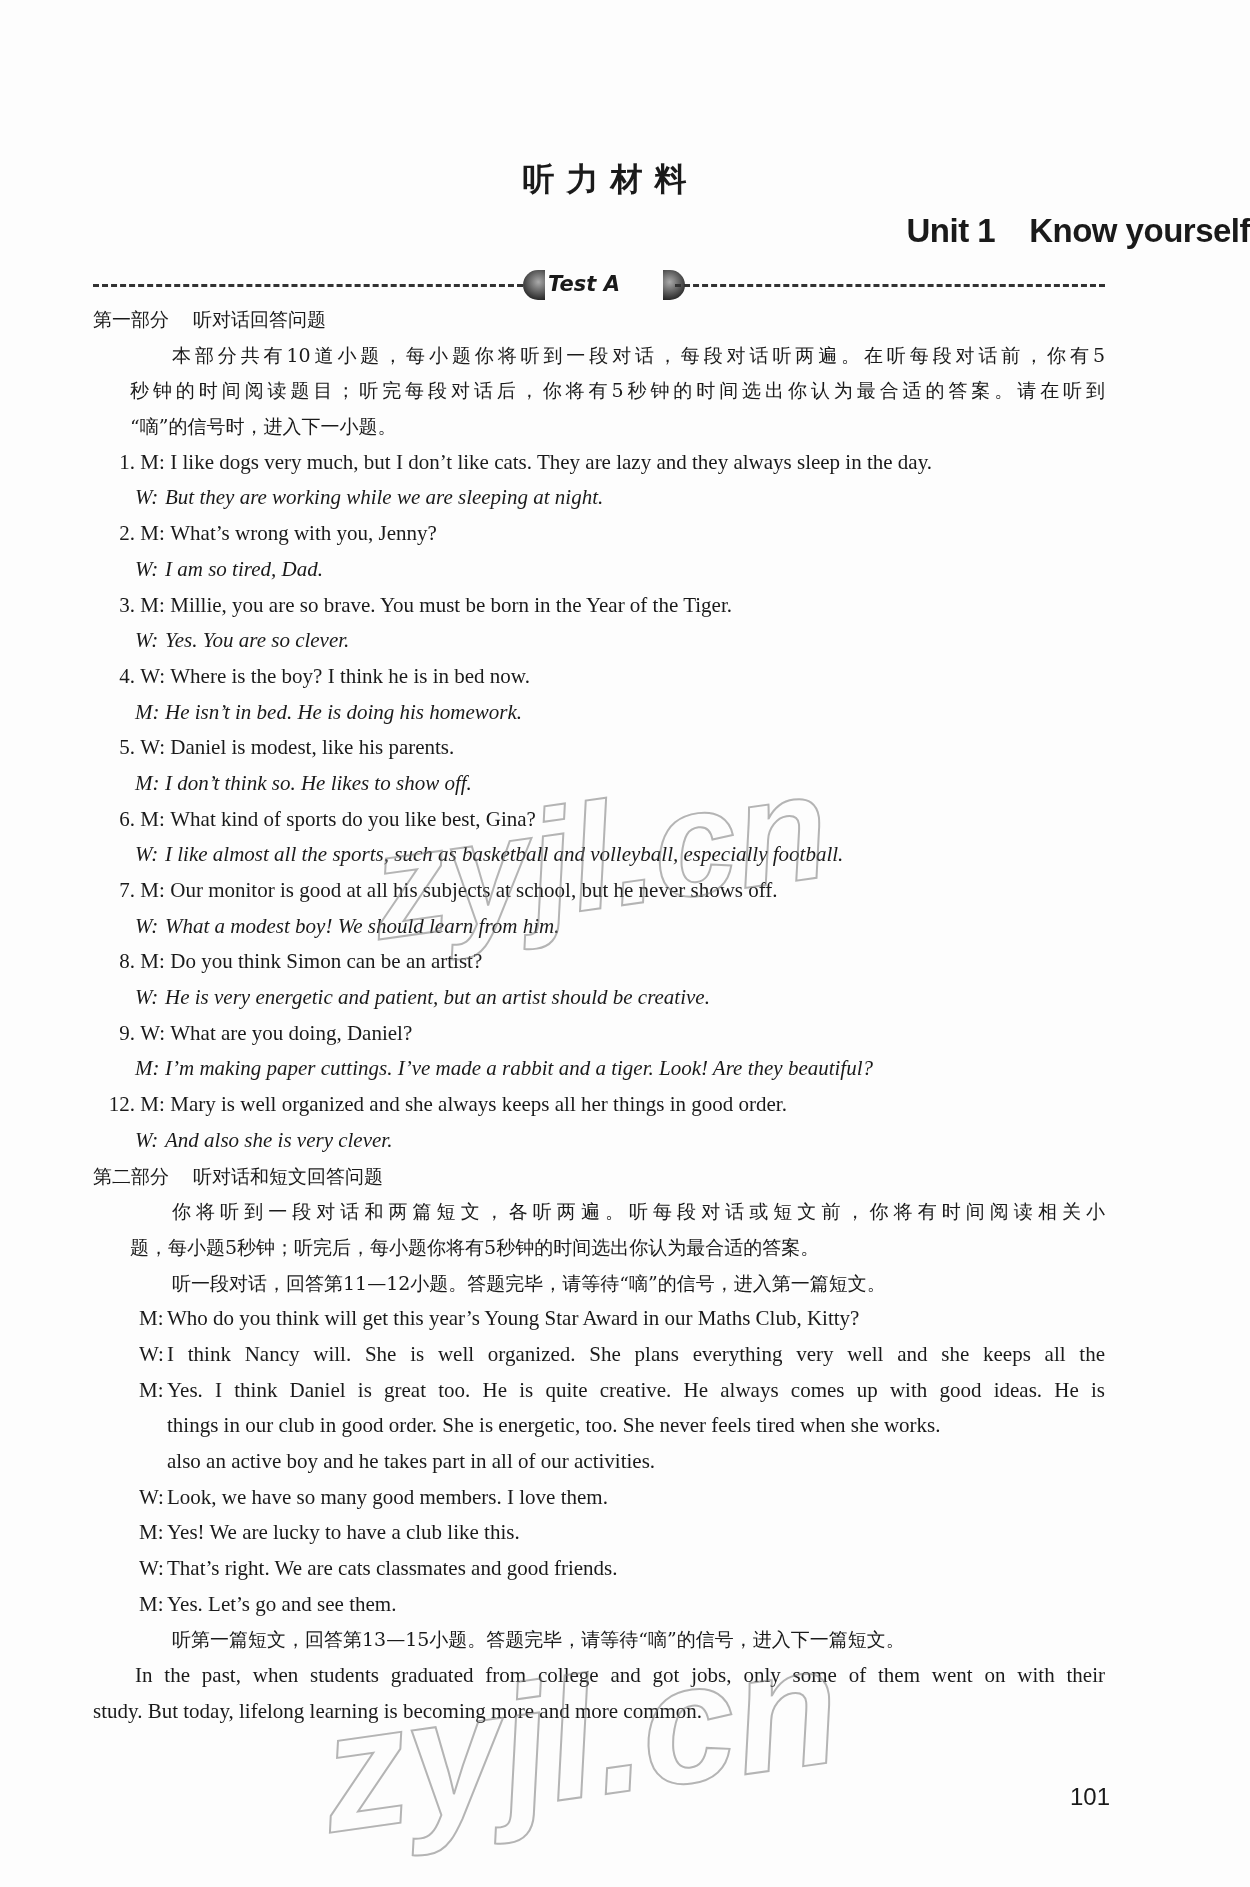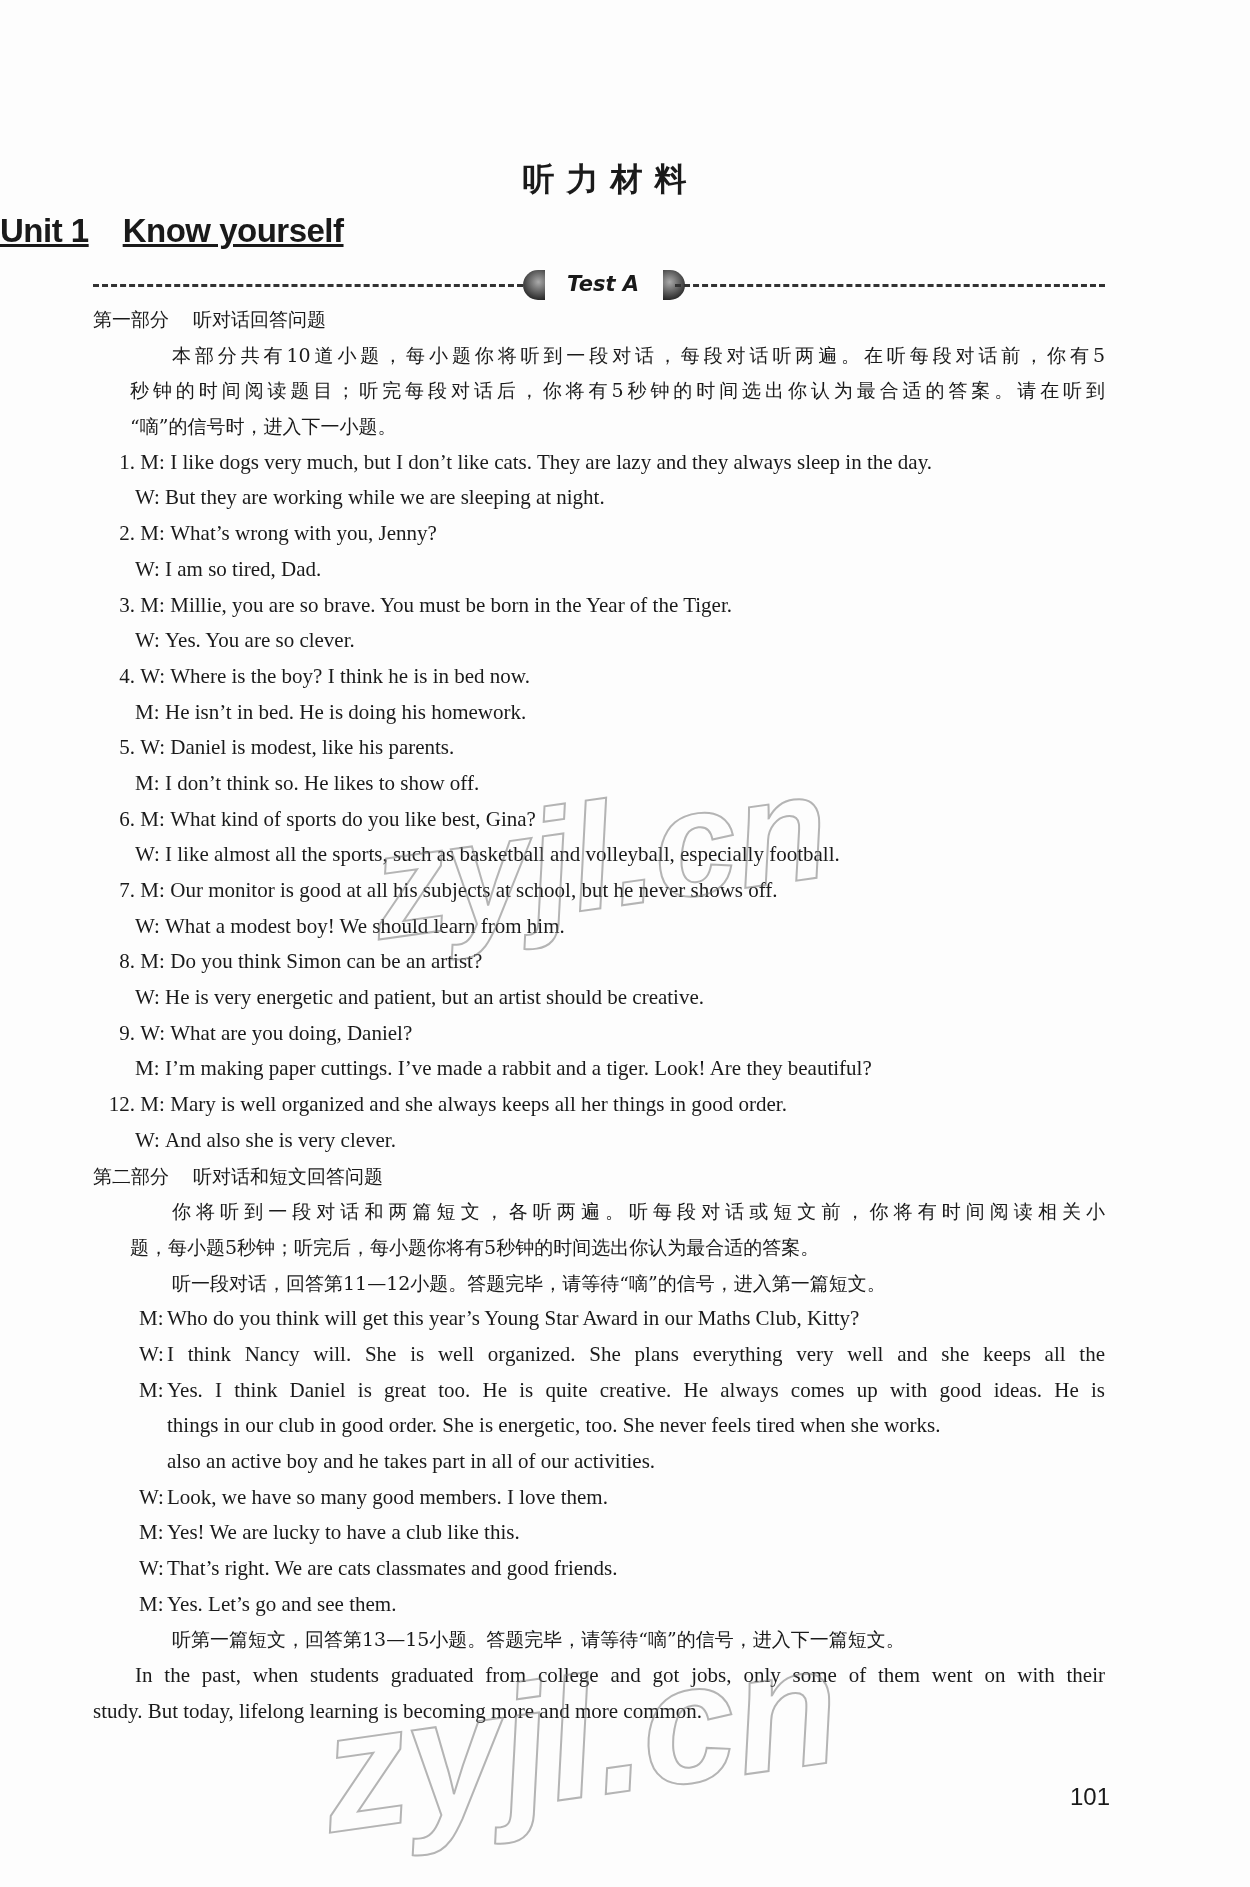--- a/index.html
+++ b/index.html
@@ -1,41 +1,41 @@
 <!DOCTYPE html>
 <html><head>
 <meta charset="utf-8">
 <style>
   html, body { margin:0; padding:0; }
   body { width:1250px; height:1887px; background:#fdfdfd; position:relative; overflow:hidden;
          font-family:"Liberation Serif","DejaVu Serif",serif; color:#1a1a1a; }
   .title-cn { position:absolute; top:158px; left:0; width:1221px; text-align:center;
               font-family:"DejaVu Sans",sans-serif; font-weight:bold; font-size:32px; letter-spacing:12px; }
-  .title-unit { position:absolute; top:212px; left:0; width:1250px; text-align:left;
-                font-family:"Liberation Sans",sans-serif; font-weight:bold; font-size:33px; letter-spacing:-0.5px;text-decoration:underline; }
+  .title-unit { position:absolute; top:212px; left:0; width:1250px; text-align:right;
+                font-family:"Liberation Sans",sans-serif; font-weight:bold; font-size:33px; letter-spacing:-0.5px; }
   .title-unit .gap { display:inline-block; width:34px; }
   .divider { position:absolute; top:270px; left:93px; width:1012px; height:30px; }
   .divider .dash { position:absolute; top:14px; height:0; border-top:3px dashed #333; }
   .divider .dash.l { left:0; width:430px; }
   .divider .dash.r { right:0; width:430px; }
   .divider .cap { position:absolute; top:0; width:22px; height:30px; background:radial-gradient(circle at 70% 40%, #aaa, #222 80%); }
   .divider .cap.l { left:430px; border-radius:30px 0 0 30px; }
   .divider .cap.r { left:570px; border-radius:0 30px 30px 0; background:radial-gradient(circle at 30% 40%, #aaa, #222 80%); }
-  .divider .label { position:absolute; left:455px; top:2px; width:110px; text-align:center;
+  .divider .label { position:absolute; left:455px; top:2px; width:110px; text-align:left;
                     font-family:"DejaVu Sans",sans-serif; font-style:italic; font-weight:bold; font-size:21px; }
   .content { position:absolute; top:302px; left:93px; width:1012px; }
   .line { height:35.7px; line-height:35.7px; font-size:21px; white-space:nowrap; }
   .section { font-family:"DejaVu Sans",sans-serif; font-weight:normal; font-size:19px; }
   .section .gap { display:inline-block; width:24px; }
   .cn { font-family:"DejaVu Serif",serif; font-size:19px;margin-left:37px; }
   .indent { padding-left:42px; }
   .justify { text-align:justify; text-align-last:justify; white-space:normal; }
   .num { display:inline-block; width:42px; text-align:right; }
   .spk { display:inline-block; width:30px; }
-  .sub { padding-left:42px; }
+  .sub { padding-left:42px;font-style:italic; }
   .d-spk { display:inline-block; width:28px; }
   .d-line { padding-left:46px; }
   .d-cont { padding-left:74px; }
   .pagenum { position:absolute; left:1070px; top:1783px; font-family:"Liberation Sans",sans-serif; font-size:24px; }
   .watermark { position:absolute; font-family:"Liberation Sans",sans-serif; font-style:italic; font-weight:bold;
                color:transparent; -webkit-text-stroke:2px rgba(120,120,120,0.55); pointer-events:none; }
   .wm1 { left:370px; top:770px; font-size:150px; transform:rotate(-8deg); }
   .wm2 { left:320px; top:1640px; font-size:170px; transform:rotate(-8deg); }
 </style>
 </head>

